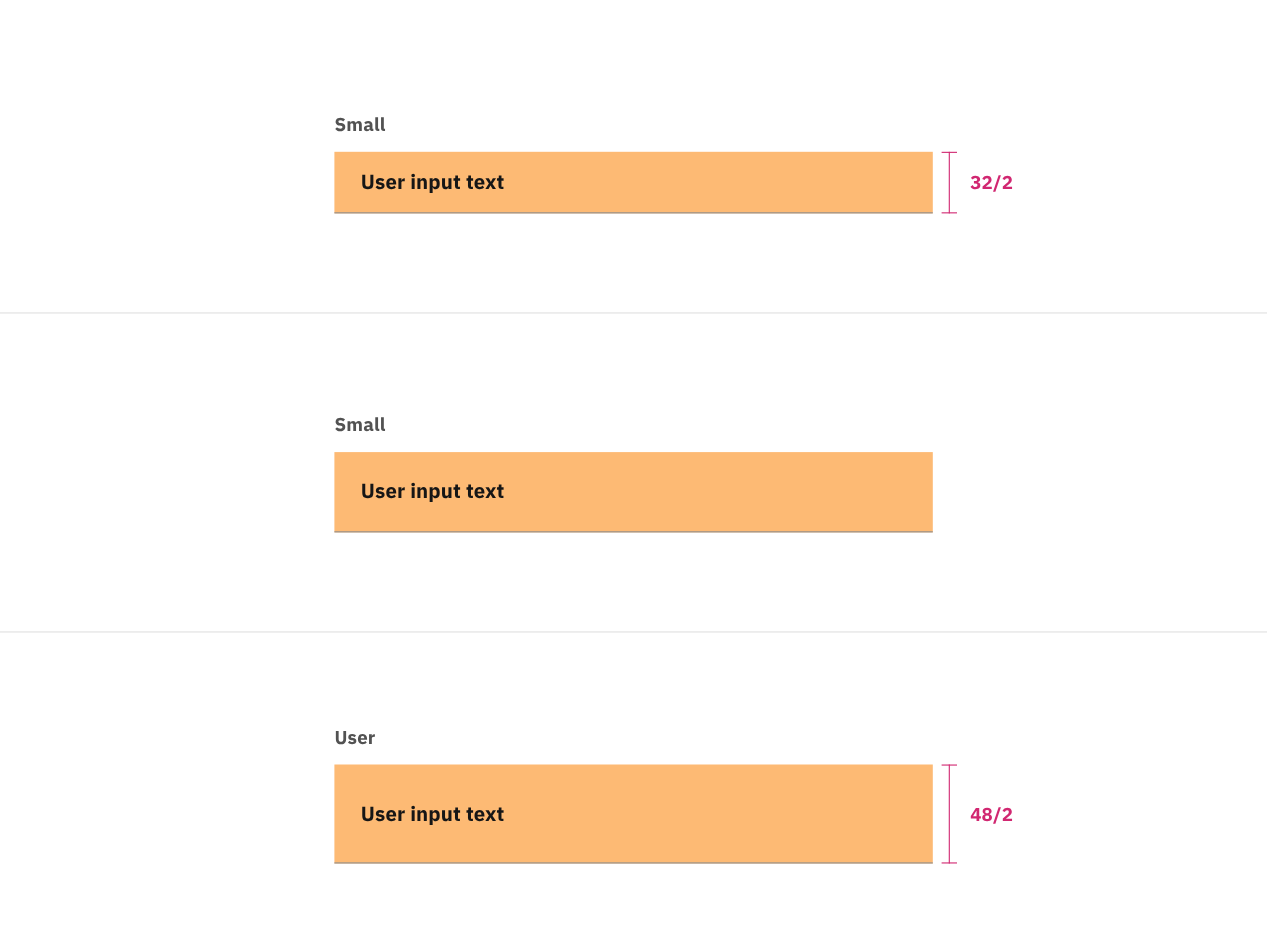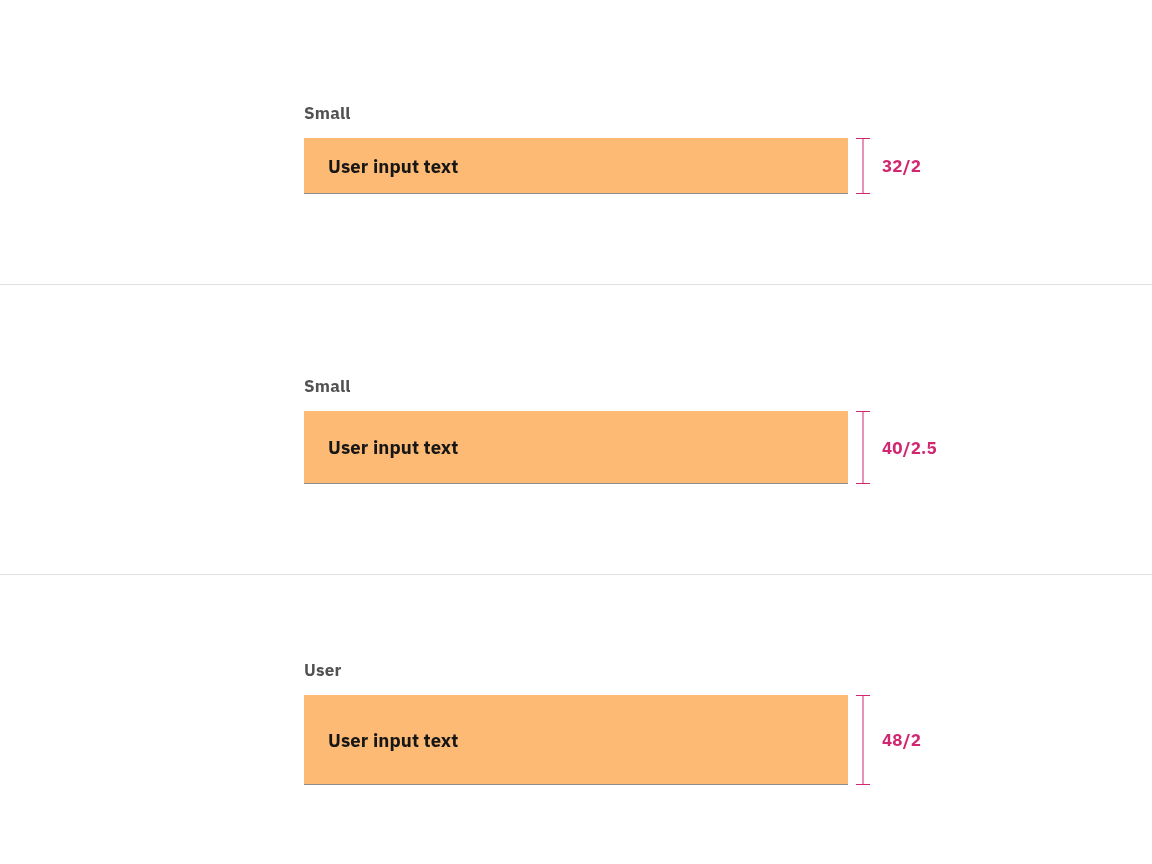--- a/index.html
+++ b/index.html
@@ -111,26 +111,20 @@
 <div class="divider"></div>
 
 <div class="section" style="padding-top:90px; padding-bottom:90px;">
   <div class="row-inner">
     <div class="label">Small</div>
     <div style="height:14px;"></div>
     <div class="field-wrap">
       <div class="field field-medium">
         <span>User input text</span>
       </div>
-      <div class="measure">
-        <div class="measure-bar" style="height:73px;">
-            <div class="stem"></div>
-          </div>
-        <span class="measure-text">40/2.5</span>
-      </div>
     </div>
   </div>
 </div>
 
 <div class="divider"></div>
 
 <div class="section" style="padding-top:84px; padding-bottom:60px;">
   <div class="row-inner">
     <div class="label">User</div>
     <div style="height:14px;"></div>

